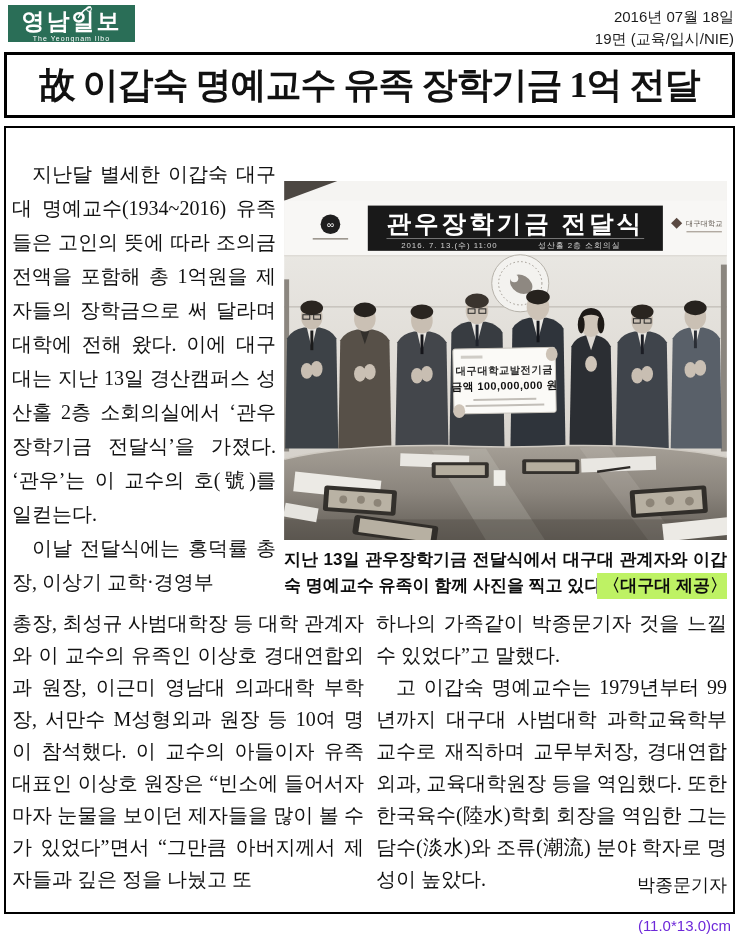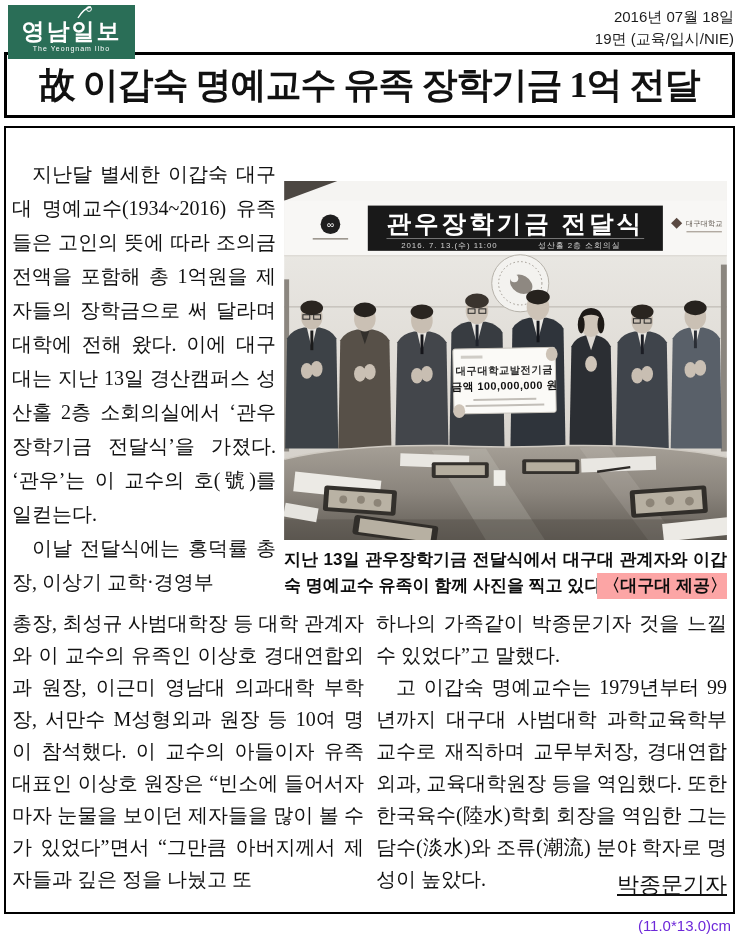--- a/index.html
+++ b/index.html
@@ -1,21 +1,21 @@
 <!DOCTYPE html>
 <html><head>
 <meta charset="utf-8">
 <style>
   html,body { margin:0; padding:0; background:#ffffff; }
   body { width:739px; height:940px; font-family:"Liberation Serif", serif; color:#111; }
   .page { position:relative; width:739px; height:940px; overflow:hidden; background:#fff; }
 
   
   .masthead { display:flex; justify-content:space-between; align-items:flex-start; padding:5px 5px 0 8px; height:50px; box-sizing:border-box; }
-  .logo { background:#2a6e57; color:#fff; width:127px; height:54px; text-align:center; box-sizing:border-box; padding-top:13px; position:relative; }
+  .logo { background:#2a6e57; color:#fff; width:127px; height:37px; text-align:center; box-sizing:border-box; padding-top:3px; position:relative; }
   .logo-main { font-family:"Liberation Sans", sans-serif; font-weight:bold; font-size:23px; line-height:26px; letter-spacing:2px; }
   .logo-sub { font-family:"Liberation Sans", sans-serif; font-size:7px; line-height:9px; letter-spacing:1px; }
   .sat { position:absolute; top:1px; left:68px; }
   .dateline { text-align:right; font-family:"Liberation Sans", sans-serif; font-size:15px; line-height:22px; color:#1c1c1c; padding-top:1px; }
 
   
   .headline-box { margin:2px 4px 8px 4px; border:3px solid #000; padding:7px 6px; overflow:hidden; }
   .headline-box h1 { margin:0; font-size:36px; line-height:46px; font-weight:bold; letter-spacing:-1px; white-space:nowrap;text-align:center; }
 
   
@@ -23,27 +23,27 @@
   .article-box p { margin:0; text-align:justify; word-break:break-all; }
   .indent { text-indent:1em; }
 
   .top-row { display:flex; gap:8px; height:462px;align-items:flex-end; }
   .col1 { width:264px; flex:none; overflow:visible; }
   .col1 p { font-size:20px; line-height:34px; }
 
   figure { margin:0; width:443px; flex:none; }
   figure svg { display:block; }
   figcaption { position:relative; margin-top:7px; font-family:"Liberation Sans", sans-serif; font-weight:bold; font-size:17px; line-height:26px; text-align:justify; word-break:break-all; color:#0d0d0d; }
-  .credit { position:absolute; right:0; bottom:0; background:#fca5a5; padding-left:6px; }
+  .credit { position:absolute; right:0; bottom:0; background:#bef264; padding-left:6px; }
 
   .bottom-row { display:flex; gap:12px; margin-top:8px; }
   .col2 { width:352px; flex:none; }
   .col3 { width:351px; flex:none; }
   .col2 p, .col3 p { font-size:20px; line-height:32px; }
-  .reporter { float:right; font-size:22px; padding-top:6px;text-decoration:underline; }
+  .reporter { float:right; font-size:18px; padding-top:6px; }
 
   .size-note { text-align:right; font-family:"Liberation Sans", sans-serif; font-size:15px; color:#6d28d9; padding:3px 8px 0 0; }
 </style>
 </head>
 <body>
 
 <div class="page">
 
   <header class="masthead">
     <div class="logo">

